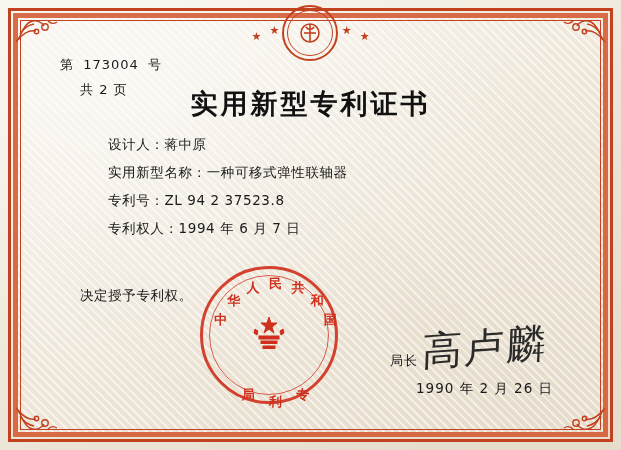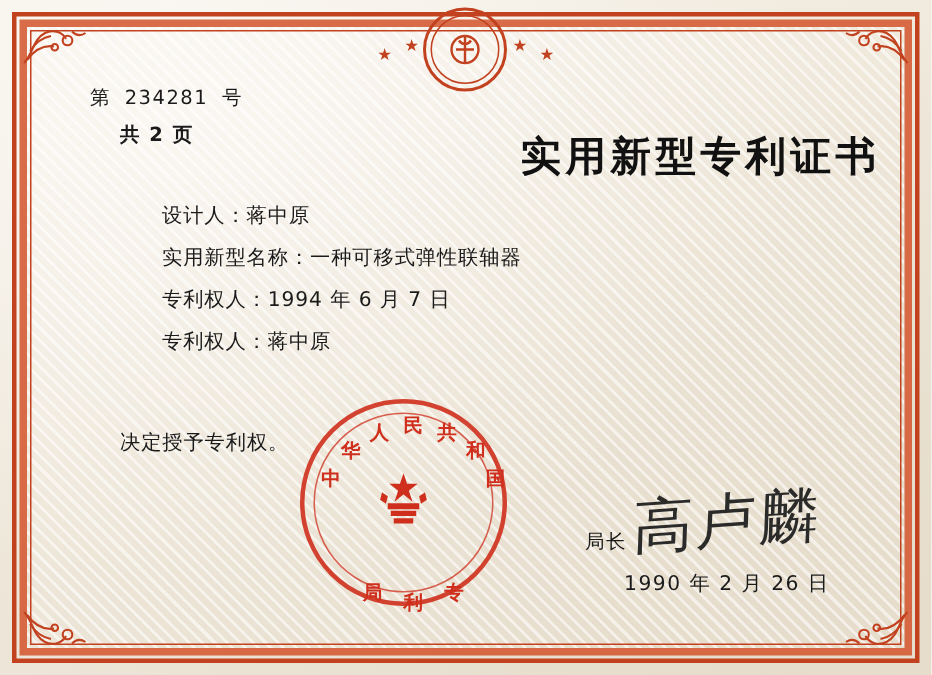--- a/index.html
+++ b/index.html
@@ -126,27 +126,26 @@
     white-space: nowrap;
   }
   .num-row .val { margin: 0 4px; }
   .pages-row {
     position: absolute;
     left: 46px;
     top: 47px;
     font-size: 13px;
     letter-spacing: 1px;
     white-space: nowrap;
-    font-weight: bold;
   }
   .title {
     position: absolute;
     left: 0; right: 0;
     top: 52px;
-    text-align: right;
+    text-align: center;
     font-size: 27px;
     font-weight: bold;
     letter-spacing: 3px;
     color: #111;
     font-family: "DejaVu Serif", serif;
   }
   .fields {
     position: absolute;
     left: 74px;
     top: 96px;
@@ -357,44 +356,44 @@
     <span class="star" style="left:-12px;  top:20px;">★</span>
     <span class="star" style="right:-12px; top:20px;">★</span>
     <span class="star" style="left:-30px;  top:26px;">★</span>
     <span class="star" style="right:-30px; top:26px;">★</span>
   </div>
 
   <div class="sheet">
 
     <div class="num-row">
       <span>第</span>
-      <span class="val">234281</span>
+      <span class="val">173004</span>
       <span>号</span>
     </div>
 
     <div class="pages-row">
       <span>共</span>
       <span class="val">2</span>
       <span>页</span>
     </div>
 
     <div class="title">实用新型专利证书</div>
 
     <div class="fields">
       <div class="row">
         <span>设计人：</span><span>蒋中原</span>
       </div>
       <div class="row">
         <span>实用新型名称：</span><span>一种可移式弹性联轴器</span>
       </div>
       <div class="row">
-        <span>专利权人：</span><span>1994 年 6 月 7 日</span>
+        <span>专利号：</span><span>ZL 94 2 37523.8</span>
       </div>
       <div class="row">
-        <span>专利权人：</span><span>蒋中原</span>
+        <span>专利权人：</span><span>1994 年 6 月 7 日</span>
       </div>
     </div>
 
     <div class="para">
       <div><span>决定授予专利权。</span></div>
     </div>
 
 
     <div class="seal-big">
       <div class="ob1"></div>

